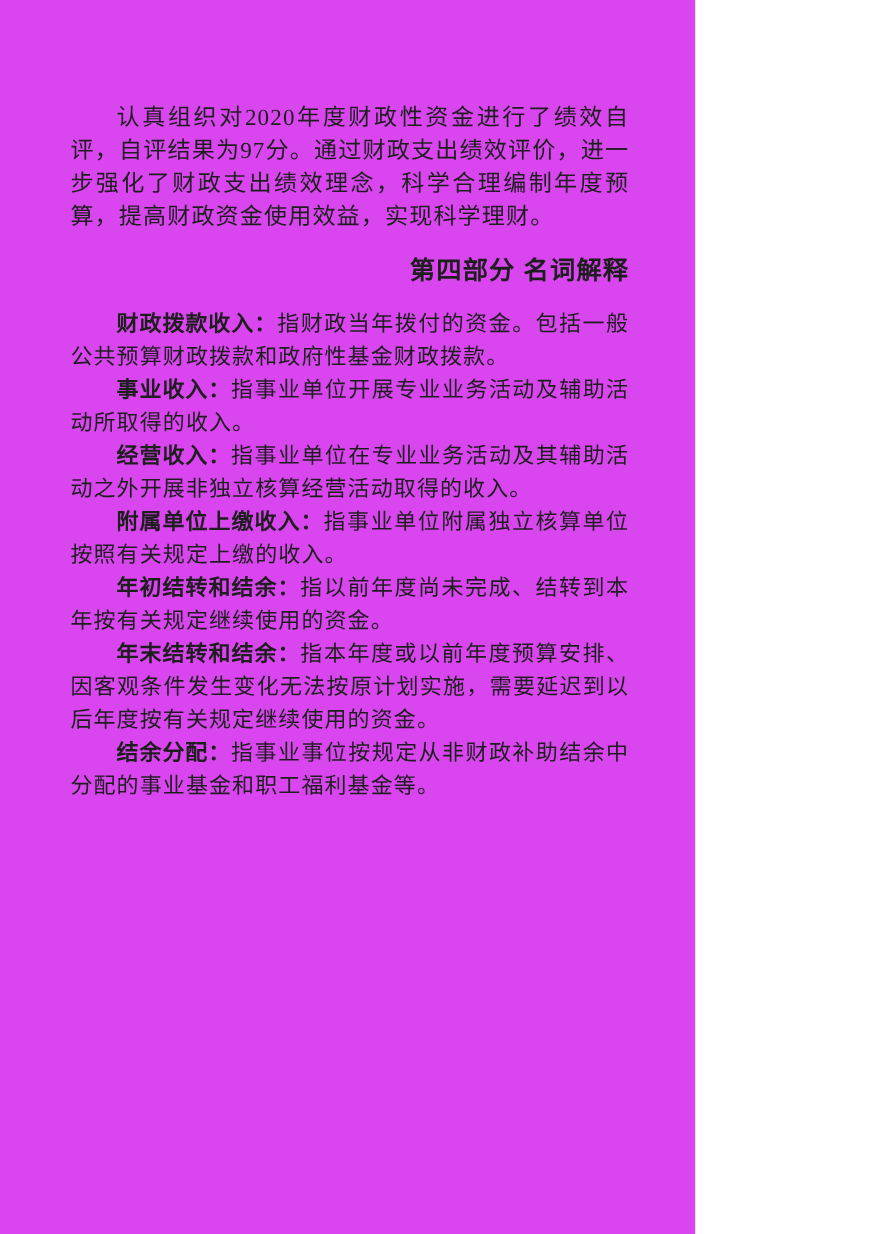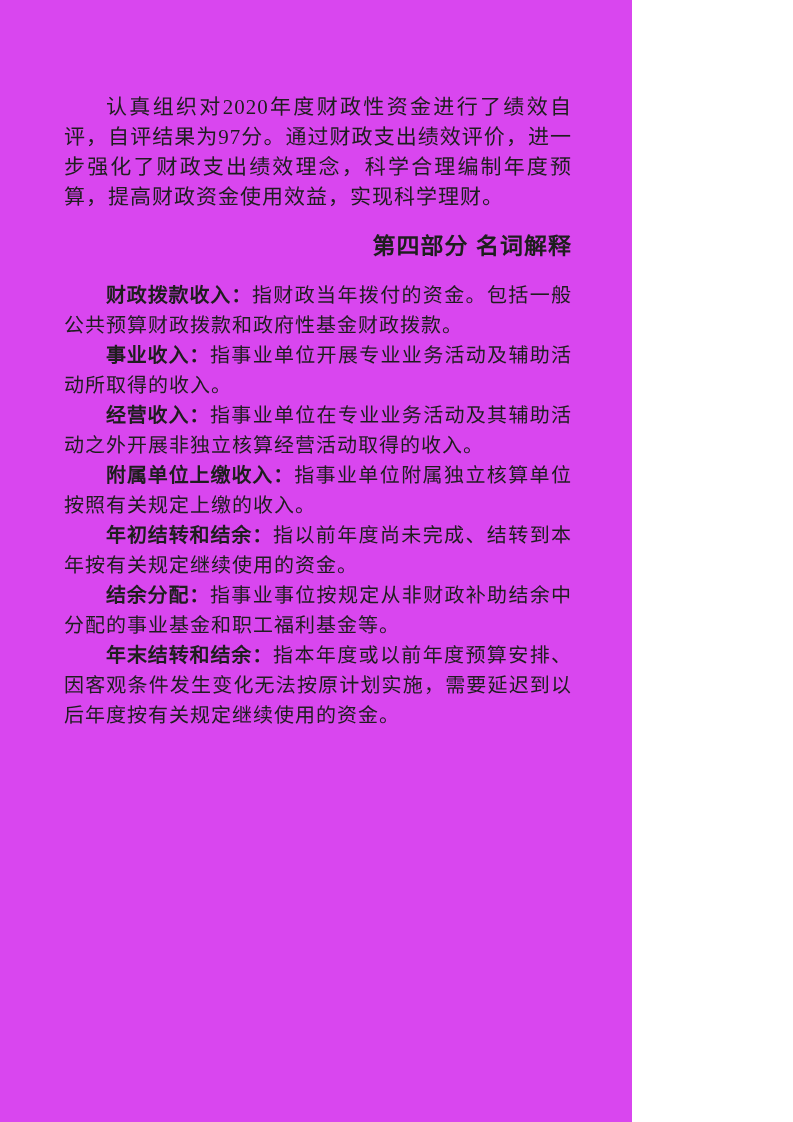--- a/index.html
+++ b/index.html
@@ -74,20 +74,20 @@
     <p class="definition-paragraph"><span class="term">事业收入：</span><span>指事业单位开展专业业务活动及辅助活动所取得的收入。</span></p>
 
     <p class="definition-paragraph"><span class="term">经营收入：</span><span>指事业单位在专业业务活动及其辅助活动之外开展非独立核算经营活动取得的收入。</span></p>
 
     <p class="definition-paragraph"><span class="term">附属单位上缴收入：</span><span>指事业单位附属独立核算单位按照有关规定上缴的收入。</span></p>
 
 
 
     <p class="definition-paragraph"><span class="term">年初结转和结余：</span><span>指以前年度尚未完成、结转到本年按有关规定继续使用的资金。</span></p>
 
+    <p class="definition-paragraph"><span class="term">年末结转和结余：</span><span>指本年度或以前年度预算安排、因客观条件发生变化无法按原计划实施，需要延迟到以后年度按有关规定继续使用的资金。</span></p>
+
     <p class="definition-paragraph"><span class="term">结余分配：</span><span>指事业事位按规定从非财政补助结余中分配的事业基金和职工福利基金等。</span></p>
-
-    <p class="definition-paragraph"><span class="term">年末结转和结余：</span><span>指本年度或以前年度预算安排、因客观条件发生变化无法按原计划实施，需要延迟到以后年度按有关规定继续使用的资金。</span></p>
 
 
 
   </div>
 </div>
 
 </body></html>

